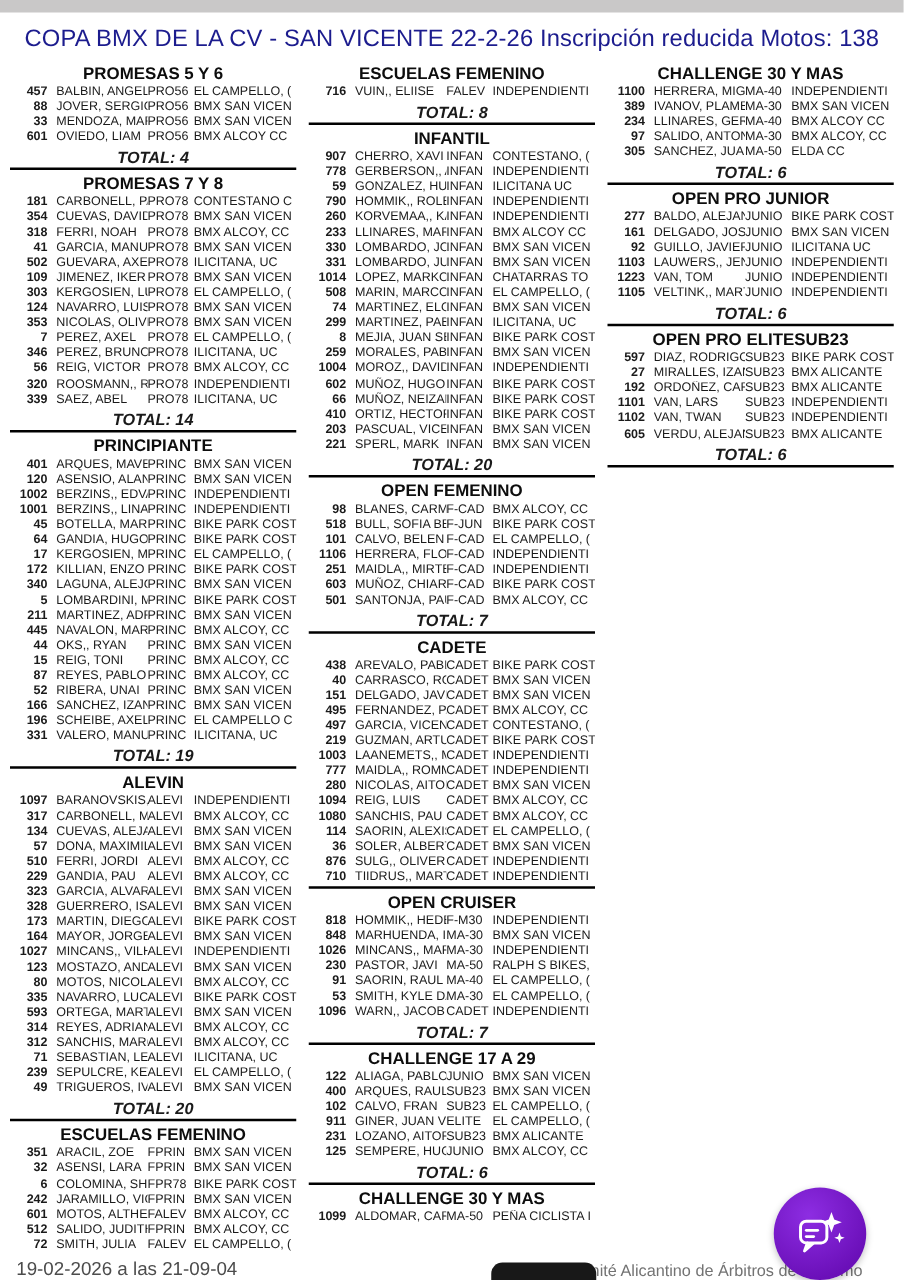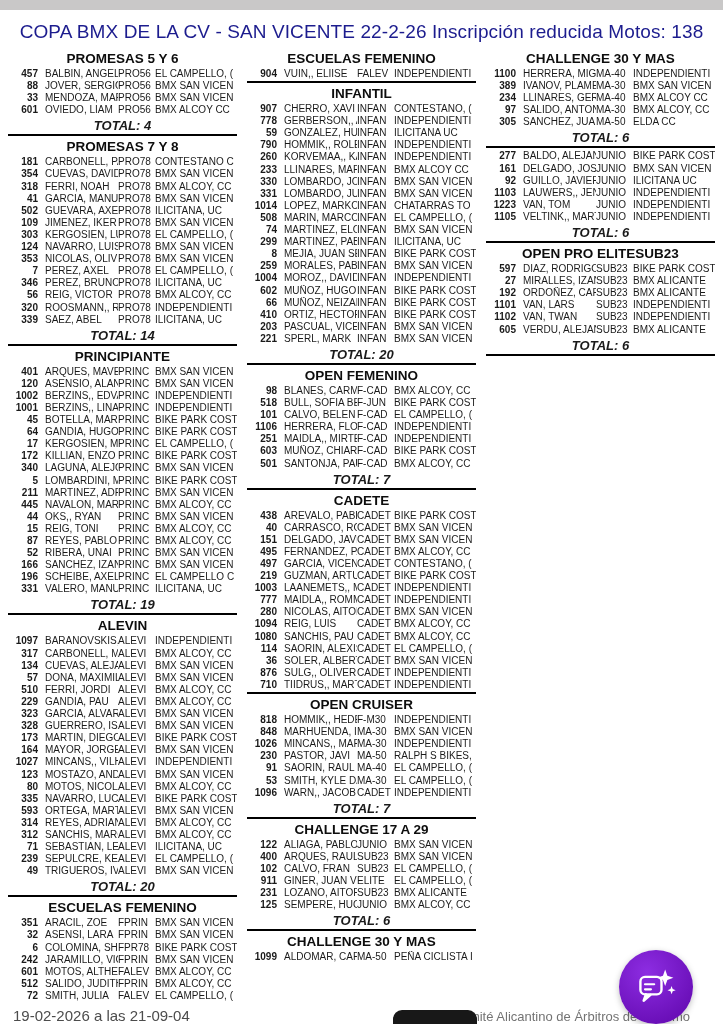--- a/index.html
+++ b/index.html
@@ -518,26 +518,27 @@
   </div>
 </div>
 
   </section>
 </div>
     <div class="col">
   <section class="sec">
     <h2 class="sec-title">ESCUELAS FEMENINO</h2>
     <div class="rows">
   <div class="row">
-    <span class="num">904</span>
+    <span class="num">716</span>
     <span class="nm">VUIN,, ELIISE</span>
     <span class="cat">FALEV</span>
     <span class="club">INDEPENDIENTI</span>
   </div>
 </div>
+    <div class="total">TOTAL: 8</div>
     <div class="rule"></div>
   </section>
 
   <section class="sec">
     <h2 class="sec-title">INFANTIL</h2>
     <div class="rows">
   <div class="row">
     <span class="num">907</span>
     <span class="nm">CHERRO, XAVI</span>
     <span class="cat">INFAN</span>
@@ -1003,20 +1004,21 @@
     <span class="nm">SANCHEZ, JUAN</span>
     <span class="cat">MA-50</span>
     <span class="club">ELDA CC</span>
   </div>
 </div>
     <div class="total">TOTAL: 6</div>
     <div class="rule"></div>
   </section>
 
   <section class="sec">
+    <h2 class="sec-title">OPEN PRO JUNIOR</h2>
     <div class="rows">
   <div class="row">
     <span class="num">277</span>
     <span class="nm">BALDO, ALEJANDRO</span>
     <span class="cat">JUNIO</span>
     <span class="club">BIKE PARK COST</span>
   </div>
 
   <div class="row">
     <span class="num">161</span>

